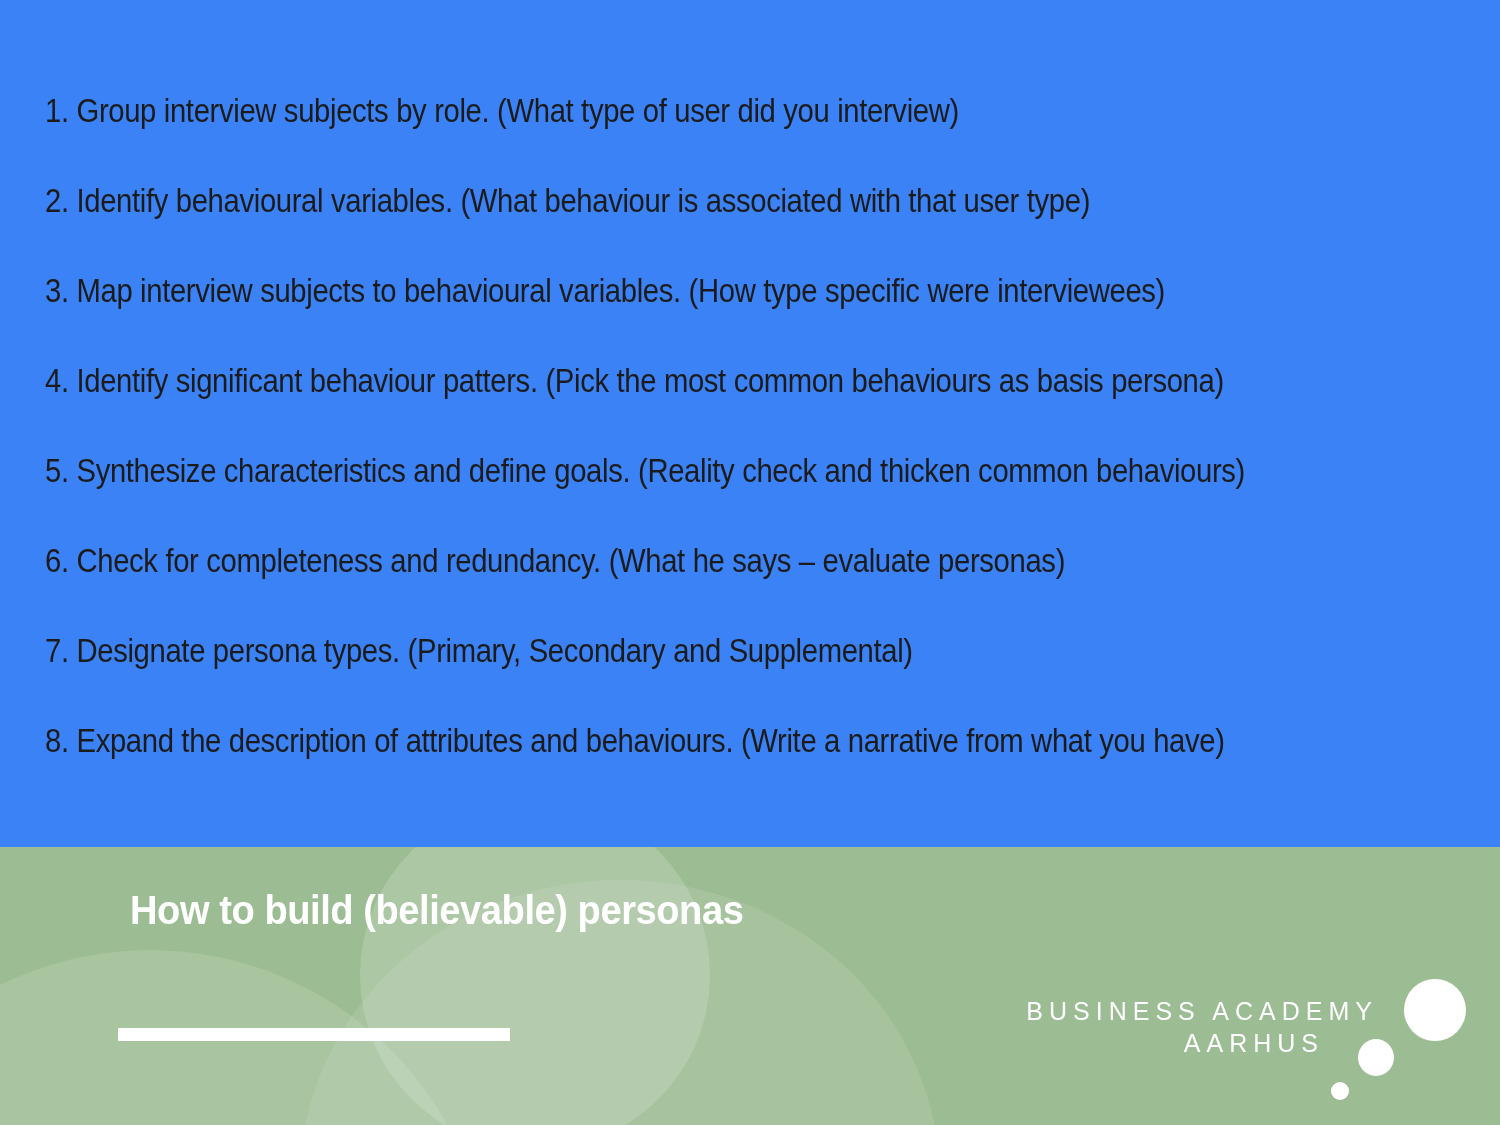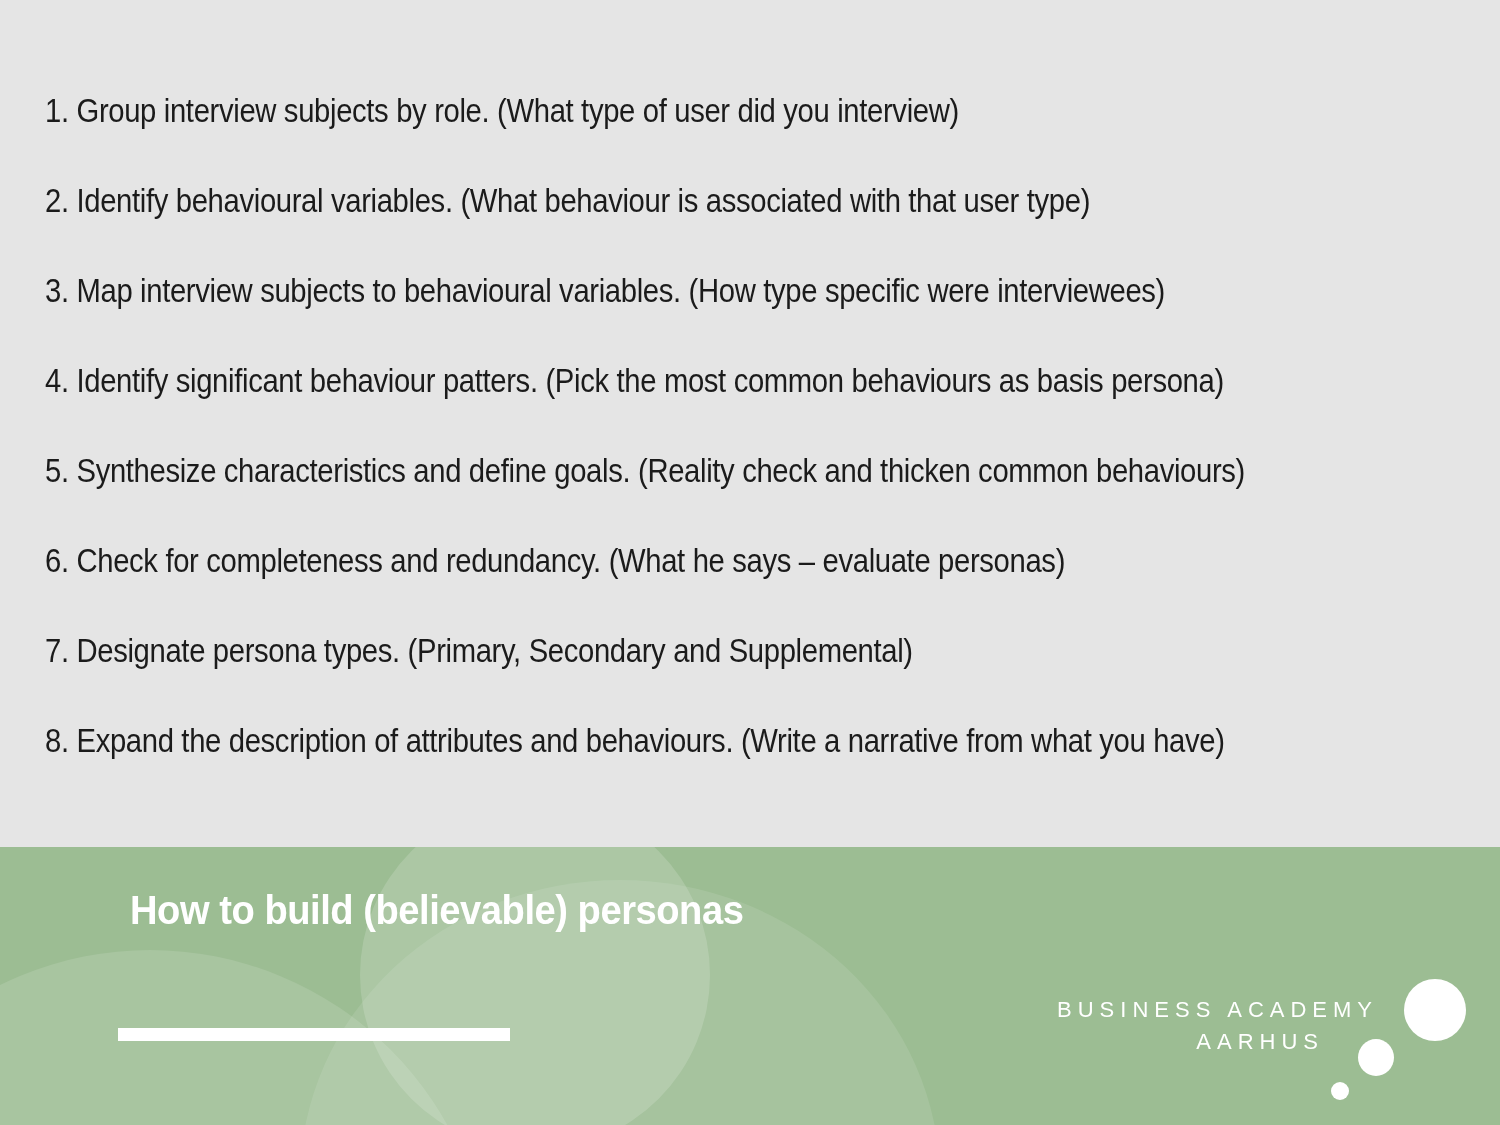--- a/index.html
+++ b/index.html
@@ -4,21 +4,21 @@
 <style>
   html, body {
     margin: 0;
     padding: 0;
     background: #ffffff;
   }
   #slide {
     position: relative;
     width: 1500px;
     height: 1125px;
-    background: #e5e5e5;
+    background: #3b82f6;
     overflow: hidden;
     font-family: "Liberation Sans", "DejaVu Sans", sans-serif;
   }
 
   
   .steps {
     position: absolute;
     left: 45px;
     top: 65px;
     margin: 0;
@@ -76,21 +76,21 @@
     width: 392px;
     height: 13px;
     background: var(--accent_white, #ffffff);
   }
 
   
   .logo-line {
     position: absolute;
     margin: 0;
     color: var(--accent_white, #ffffff);
-    font-size: 22px;
+    font-size: 25px;
     font-weight: 400;
     white-space: nowrap;
   }
   .logo-line-1 { top: 150px; right: 122px; letter-spacing: 6px; }
   .logo-line-2 { top: 182px; right: 176px; letter-spacing: 6px; }
 
   .logo-circle {
     position: absolute;
     border-radius: 50%;
     background: var(--accent_white, #ffffff);

